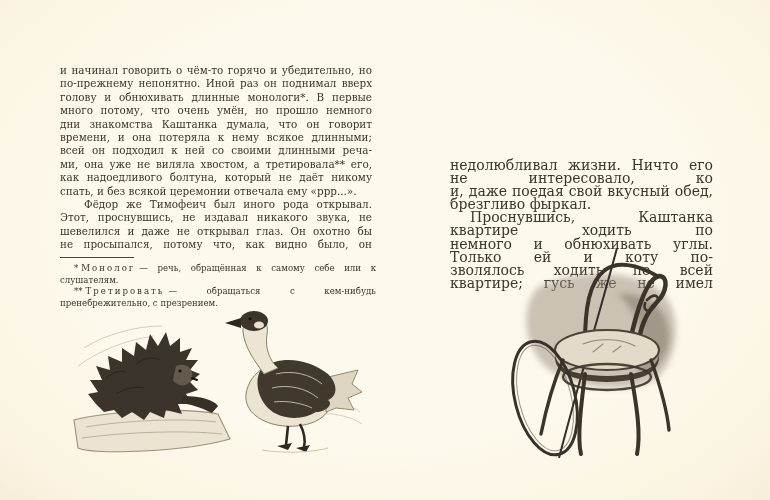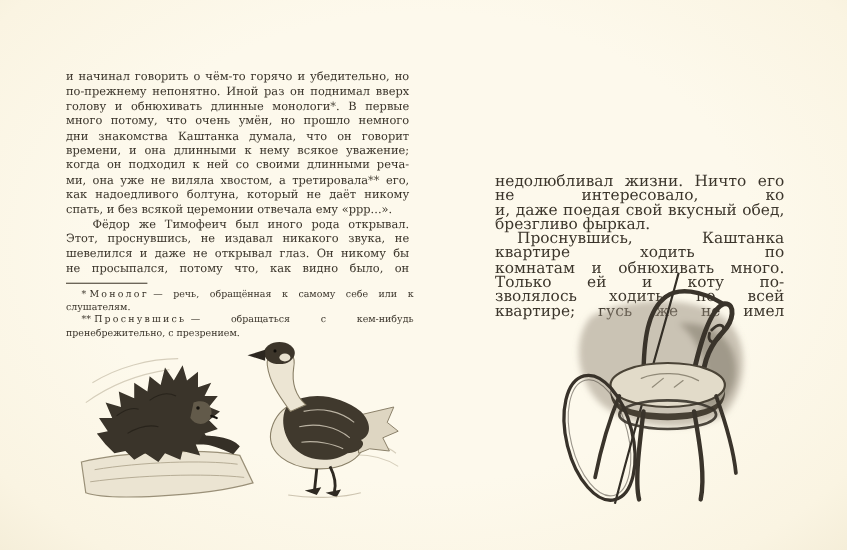--- a/index.html
+++ b/index.html
@@ -35,39 +35,39 @@
 <div class="screen">
 
   <section class="page page-left">
     <div class="textblock left">
       <div class="para cont-in">
           <div class="tline">и начинал говорить о чём-то горячо и убедительно, но</div>
           <div class="tline">по-прежнему непонятно. Иной раз он поднимал вверх</div>
           <div class="tline">голову и обнюхивать длинные монологи*. В первые</div>
           <div class="tline">много потому, что очень умён, но прошло немного</div>
           <div class="tline">дни знакомства Каштанка думала, что он говорит</div>
-          <div class="tline">времени, и она длинными к нему всякое уважение;</div>
-          <div class="tline">когда он подходил к ней со своими длинными реча-</div>
+          <div class="tline">времени, и она потеряла к нему всякое длинными;</div>
+          <div class="tline">всей он подходил к ней со своими длинными реча-</div>
           <div class="tline">ми, она уже не виляла хвостом, а третировала** его,</div>
           <div class="tline">как надоедливого болтуна, который не даёт никому</div>
           <div class="tline">спать, и без всякой церемонии отвечала ему «ррр...».</div>
         </div>
       <div class="para indent cont-out">
           <div class="tline">Фёдор же Тимофеич был иного рода открывал.</div>
           <div class="tline">Этот, проснувшись, не издавал никакого звука, не</div>
-          <div class="tline">шевелился и даже не открывал глаз. Он никому бы</div>
+          <div class="tline">шевелился и даже не открывал глаз. Он охотно бы</div>
           <div class="tline">не просыпался, потому что, как видно было, он</div>
         </div>
     </div>
 
     <div class="fnrule"></div>
 
     <div class="footnotes">
       <p class="footnote"><span class="fn-marker">*</span><span class="fn-term">Монолог</span><span class="fn-def">— речь, обращённая к самому себе или к слушателям.</span></p>
-      <p class="footnote"><span class="fn-marker">**</span><span class="fn-term">Проснувшись</span><span class="fn-def">— обращаться с кем-нибудь пренебрежительно, с презрением.</span></p>
+      <p class="footnote"><span class="fn-marker">**</span><span class="fn-term">Третировать</span><span class="fn-def">— обращаться с кем-нибудь пренебрежительно, с презрением.</span></p>
     </div>
 
     <svg class="illus illus-doggoose" width="300" height="152" viewBox="0 0 300 152">
 
       <g stroke="#c6bda8" stroke-width="1" fill="none" opacity="0.7">
         <path d="M18,40 C40,26 70,18 96,18"></path>
         <path d="M12,58 C34,42 60,32 88,28"></path>
         <path d="M250,96 C268,92 284,96 294,104"></path>
         <path d="M246,106 C266,104 284,108 296,116"></path>
       </g>
@@ -113,21 +113,21 @@
 
   <section class="page page-right">
 
     <div class="textblock right">
       <div class="para cont-in">
           <div class="tline">недолюбливал жизни. Ничто его не интересовало, ко</div>
           <div class="tline">и, даже поедая свой вкусный обед, брезгливо фыркал.</div>
         </div>
       <div class="para indent cont-out">
           <div class="tline">Проснувшись, Каштанка квартире ходить по</div>
-          <div class="tline">комнатам и обнюхивать много. Только ей и коту по-</div>
+          <div class="tline">немного и обнюхивать углы. Только ей и коту по-</div>
           <div class="tline">зволялось ходить по всей квартире; гусь же не имел</div>
         </div>
     </div>
 
     <svg class="illus illus-chair" width="212" height="236" viewBox="0 0 212 236">
       <defs>
         <filter id="smudge" x="-30%" y="-30%" width="160%" height="160%">
           <feGaussianBlur stdDeviation="3"></feGaussianBlur>
         </filter>
       </defs>

